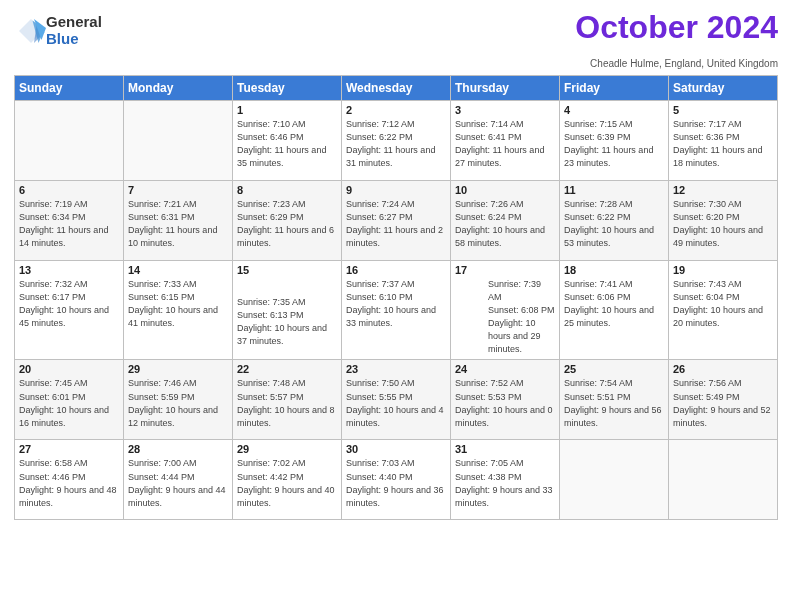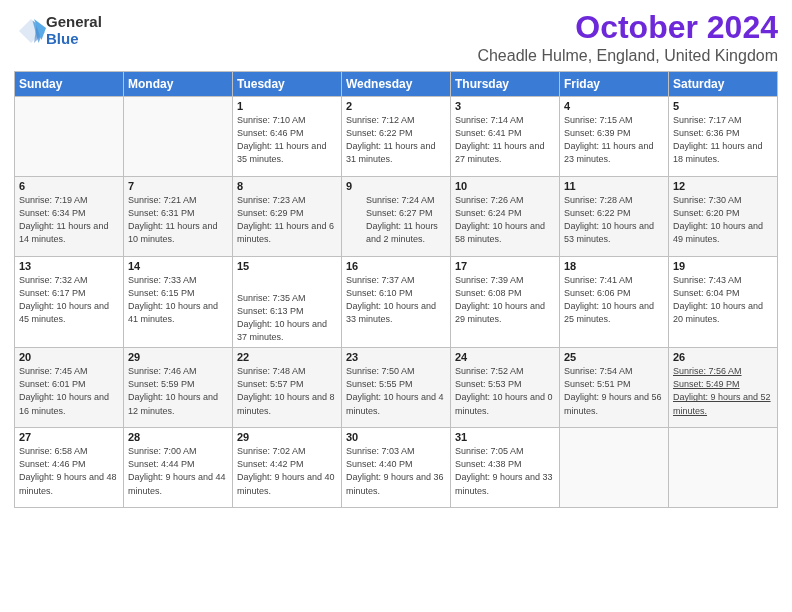--- a/index.html
+++ b/index.html
@@ -50,23 +50,23 @@
     .title-block {
       text-align: right;
     }
     .month-title {
       font-size: 32px;
       font-weight: bold;
       color: #6d28d9;
       line-height: 1.1;
     }
     .location {
-      font-size: 16px;
+      font-size: 10px;
       color: #555;
-      margin-top: 2px;
+      margin-top: 13px;
     }
     .calendar {
       width: 100%;
       border-collapse: collapse;
       table-layout: fixed;
     }
     .calendar th {
       background: #3a7bd5;
       color: #fff;
       font-size: 12px;
@@ -189,21 +189,21 @@
 Daylight: 11 hours and 10 minutes.</div>
           </td>
           <td>
             <div class="day-num">8</div>
             <div class="day-detail" style="white-space: pre-line;">Sunrise: 7:23 AM
 Sunset: 6:29 PM
 Daylight: 11 hours and 6 minutes.</div>
           </td>
           <td>
             <div class="day-num">9</div>
-            <div class="day-detail" style="white-space: pre-line; margin-left: 20px;">Sunrise: 7:24 AM
+            <div class="day-detail" style="white-space: pre-line;">Sunrise: 7:24 AM
 Sunset: 6:27 PM
 Daylight: 11 hours and 2 minutes.</div>
           </td>
           <td>
             <div class="day-num">10</div>
             <div class="day-detail" style="white-space: pre-line;">Sunrise: 7:26 AM
 Sunset: 6:24 PM
 Daylight: 10 hours and 58 minutes.</div>
           </td>
           <td>
@@ -239,21 +239,21 @@
 Daylight: 10 hours and 37 minutes.</div>
           </td>
           <td>
             <div class="day-num">16</div>
             <div class="day-detail" style="white-space: pre-line;">Sunrise: 7:37 AM
 Sunset: 6:10 PM
 Daylight: 10 hours and 33 minutes.</div>
           </td>
           <td>
             <div class="day-num">17</div>
-            <div class="day-detail" style="white-space: pre-line;">Sunrise: 7:39 AM
+            <div class="day-detail" style="white-space: pre-line; margin-left: 33px;">Sunrise: 7:39 AM
 Sunset: 6:08 PM
 Daylight: 10 hours and 29 minutes.</div>
           </td>
           <td>
             <div class="day-num">18</div>
             <div class="day-detail" style="white-space: pre-line;">Sunrise: 7:41 AM
 Sunset: 6:06 PM
 Daylight: 10 hours and 25 minutes.</div>
           </td>
           <td>
@@ -295,21 +295,21 @@
 Daylight: 10 hours and 0 minutes.</div>
           </td>
           <td>
             <div class="day-num">25</div>
             <div class="day-detail" style="white-space: pre-line;">Sunrise: 7:54 AM
 Sunset: 5:51 PM
 Daylight: 9 hours and 56 minutes.</div>
           </td>
           <td>
             <div class="day-num">26</div>
-            <div class="day-detail" style="white-space: pre-line; text-decoration: underline;">Sunrise: 7:56 AM
+            <div class="day-detail" style="white-space: pre-line;">Sunrise: 7:56 AM
 Sunset: 5:49 PM
 Daylight: 9 hours and 52 minutes.</div>
           </td>
         </tr>
         <tr>
           <td>
             <div class="day-num">27</div>
             <div class="day-detail" style="white-space: pre-line;">Sunrise: 6:58 AM
 Sunset: 4:46 PM
 Daylight: 9 hours and 48 minutes.</div>

